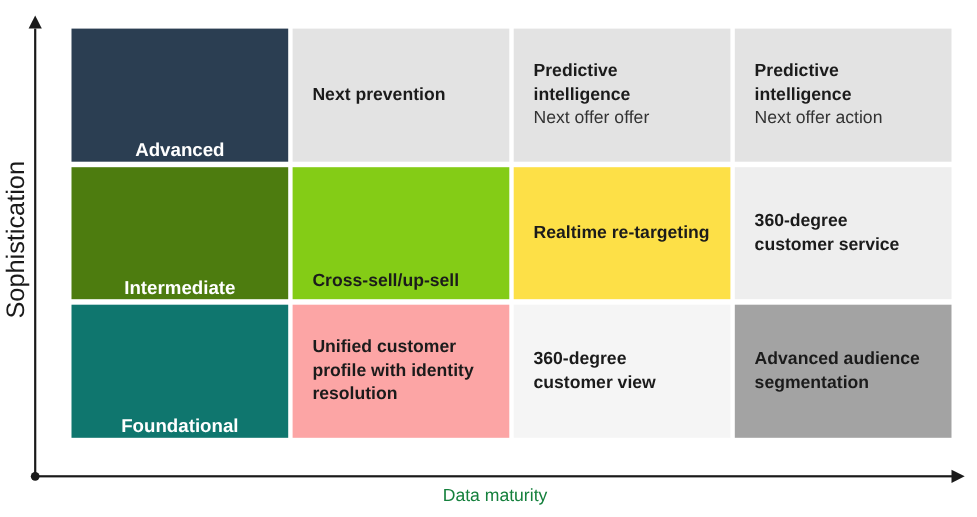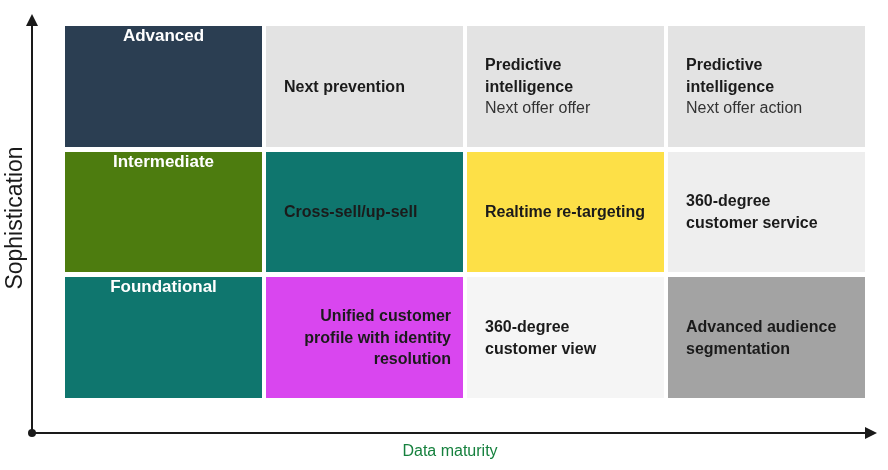--- a/index.html
+++ b/index.html
@@ -86,21 +86,21 @@
     top: 26px;
     width: 800px;
     height: 372px;
     display: grid;
     grid-template-columns: 197px 1fr 1fr 1fr;
     grid-template-rows: repeat(3, 1fr);
     gap: 5px 4px;
   }
   .row-label {
     display: flex;
-    align-items: flex-start;
+    align-items: flex-end;
     justify-content: center;
     color: #ffffff;
     font-weight: bold;
     font-size: 17px;
   }
   .cell {
     display: flex;
     flex-direction: column;
     justify-content: center;
     padding: 6px 12px 6px 18px;
@@ -148,37 +148,37 @@
       <span class="cell-subtitle">Next offer offer</span>
     </div>
     <div class="cell" style="background-color: rgb(227, 227, 227);">
       <span class="cell-title">Predictive intelligence</span>
       <span class="cell-subtitle">Next offer action</span>
     </div>
 
     <div class="row-label" style="background-color: #4d7c0f;">
       <span>Intermediate</span>
     </div>
-    <div class="cell" style="background-color: #0f766e;">
+    <div class="cell" style="background-color: #84cc16; justify-content: flex-end;">
       <span class="cell-title">Cross-sell/up-sell</span>
 
     </div>
     <div class="cell" style="background-color: #fde047;">
       <span class="cell-title">Realtime re-targeting</span>
     </div>
     <div class="cell" style="background-color: rgb(238, 238, 238);">
       <span class="cell-title">360-degree
 customer service</span>
 
     </div>
 
     <div class="row-label" style="background-color: #0f766e;">
       <span>Foundational</span>
     </div>
-    <div class="cell" style="background-color: #d946ef; text-align: right;">
+    <div class="cell" style="background-color: #fca5a5;">
       <span class="cell-title">Unified customer
 profile with identity
 resolution</span>
 
     </div>
     <div class="cell" style="background-color: rgb(245, 245, 245);">
       <span class="cell-title">360-degree
 customer view</span>
 
     </div>

